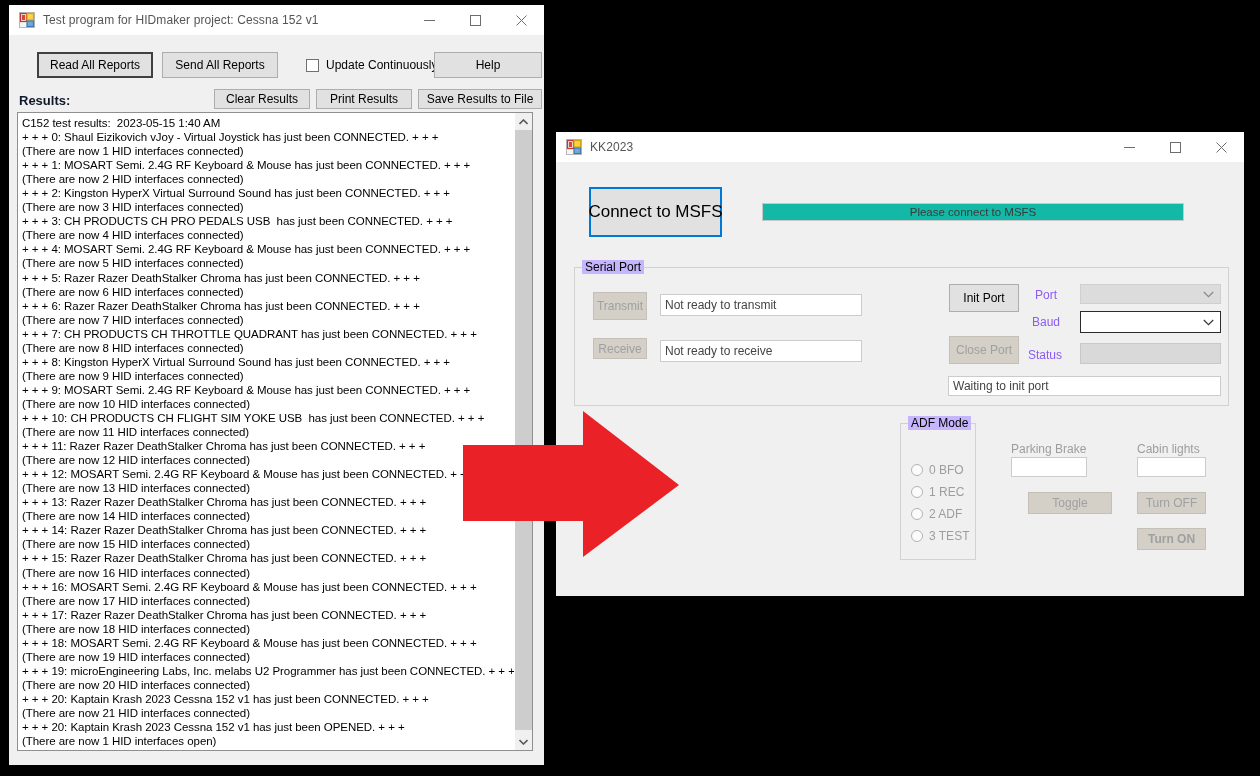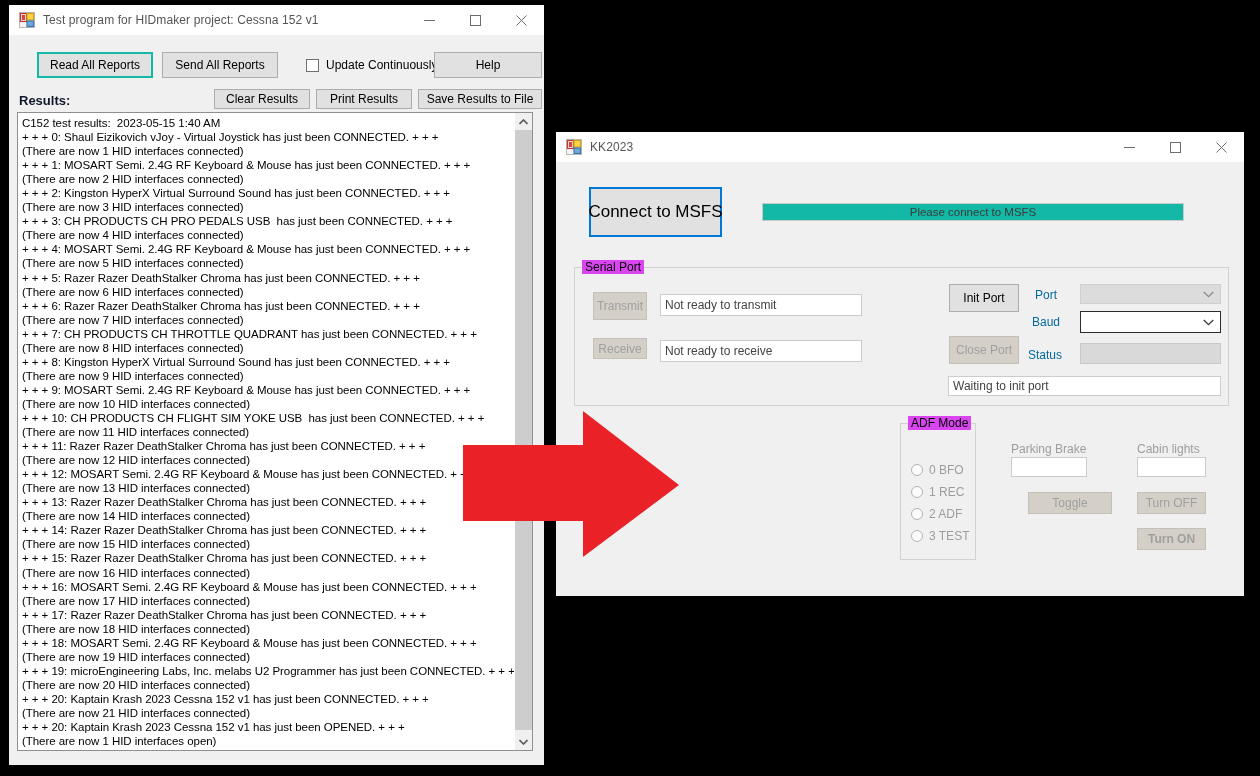--- a/index.html
+++ b/index.html
@@ -75,21 +75,21 @@
     align-items: center;
     justify-content: center;
     font-family: "Liberation Sans", sans-serif;
     font-size: 12px;
     color: #000;
     position: absolute;
     white-space: nowrap;
     user-select: none;
   }
   .btn.focused {
-    border: 2px solid #14b8a6;
+    border: 2px solid #404040;
   }
   .btn.disabled {
     background: #d4d0c8;
     border: 1px solid #c4c0b8;
     color: #a0a0a0;
   }
   .textbox {
     position: absolute;
     background: #ffffff;
     border: 1px solid #cccccc;
@@ -102,35 +102,35 @@
     white-space: nowrap;
     overflow: hidden;
   }
   .textbox.readonly-gray {
     background: #d9d9d9;
     border: 1px solid #c8c8c8;
   }
   .label {
     position: absolute;
     font-size: 12px;
-    color: #0369a1;
+    color: #8b5cf6;
     white-space: nowrap;
   }
   .label.dim { color: #9d9d9d; }
 
   .groupbox {
     position: absolute;
     border: 1px solid #d2d2d2;
     box-sizing: border-box;
   }
   .groupbox > .gb-title {
     position: absolute;
     top: -8px;
     left: 7px;
-    background: #d946ef;
+    background: #c4b5fd;
     padding: 0 3px;
     font-size: 12px;
     color: #000;
     white-space: nowrap;
   }
 
   .combo {
     position: absolute;
     box-sizing: border-box;
     background: #ffffff;

